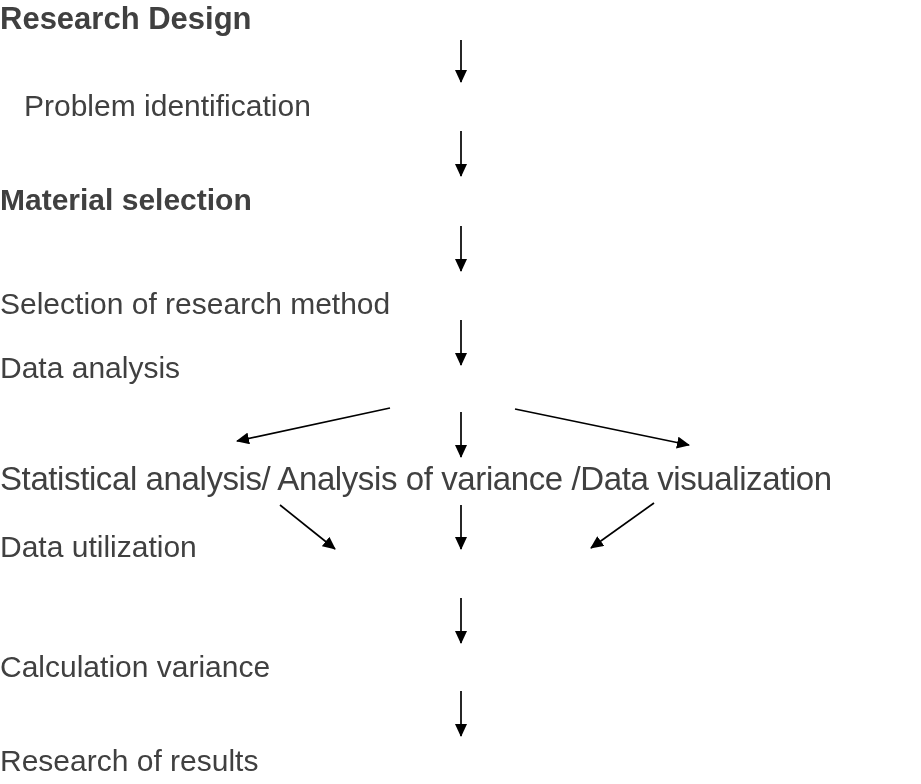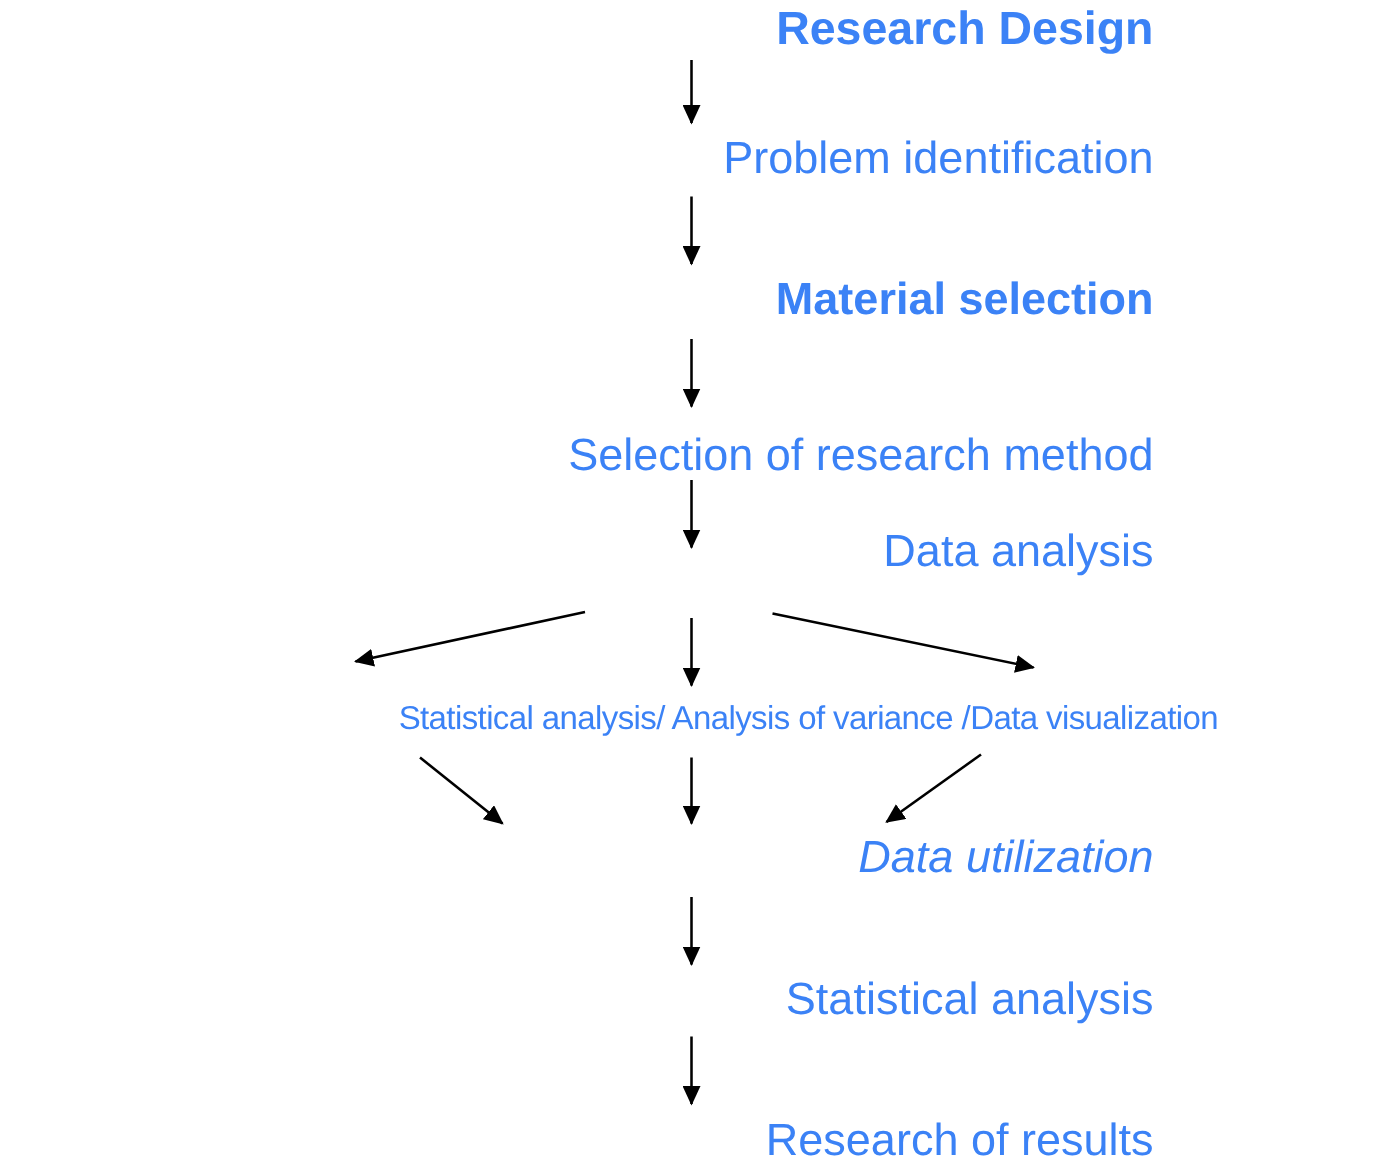--- a/index.html
+++ b/index.html
@@ -18,34 +18,33 @@
   .arrows-layer {
     position: absolute;
     left: 0; top: 0;
     width: 921px; height: 784px;
     pointer-events: none;
   }
   .node {
     position: absolute;
     left: 0;
     width: 769px;
-    text-align: right;
+    text-align: left;
     font-size: 30px;
     line-height: 38px;
     white-space: nowrap;
-    color: #3b82f6;
+    color: #404040;
   }
   .node.title {
     font-weight: bold;
     font-size: 31px;
   }
   .node.branch-row {
-    font-size: 22px;
+    font-size: 33px;
     letter-spacing: -0.4px;
-    margin-left: 43px;
   }
 </style>
 </head>
 <body>
 
 <div class="canvas">
 
   <svg class="arrows-layer" viewBox="0 0 921 784" xmlns="http://www.w3.org/2000/svg">
     <defs>
       <marker id="ah" markerUnits="userSpaceOnUse" markerWidth="14" markerHeight="12" refX="12" refY="6" orient="auto">
@@ -63,29 +62,29 @@
       <line x1="280" y1="505" x2="335" y2="549" marker-end="url(#ah)"></line>
       <line x1="461" y1="505" x2="461" y2="549" marker-end="url(#ah)"></line>
       <line x1="654" y1="503" x2="591" y2="548" marker-end="url(#ah)"></line>
       <line x1="461" y1="598" x2="461" y2="643" marker-end="url(#ah)"></line>
       <line x1="461" y1="691" x2="461" y2="736" marker-end="url(#ah)"></line>
     </g>
   </svg>
 
   <div class="node title" style="top:0px;">Research Design</div>
 
-  <div class="node" style="top:87px;">Problem identification</div>
+  <div class="node" style="top:87px;padding-left:24px;">Problem identification</div>
 
   <div class="node" style="top:181px;font-weight:bold;">Material selection</div>
 
   <div class="node" style="top:285px;">Selection of research method</div>
 
   <div class="node" style="top:349px;">Data analysis</div>
 
   <div class="node branch-row" style="top:460px;">Statistical analysis/ Analysis of variance /Data visualization</div>
 
-  <div class="node" style="top:553px;font-style:italic;">Data utilization</div>
+  <div class="node" style="top:528px;">Data utilization</div>
 
-  <div class="node" style="top:648px;">Statistical analysis</div>
+  <div class="node" style="top:648px;">Calculation variance</div>
 
   <div class="node" style="top:742px;">Research of results</div>
 
 </div>
 
 </body></html>

